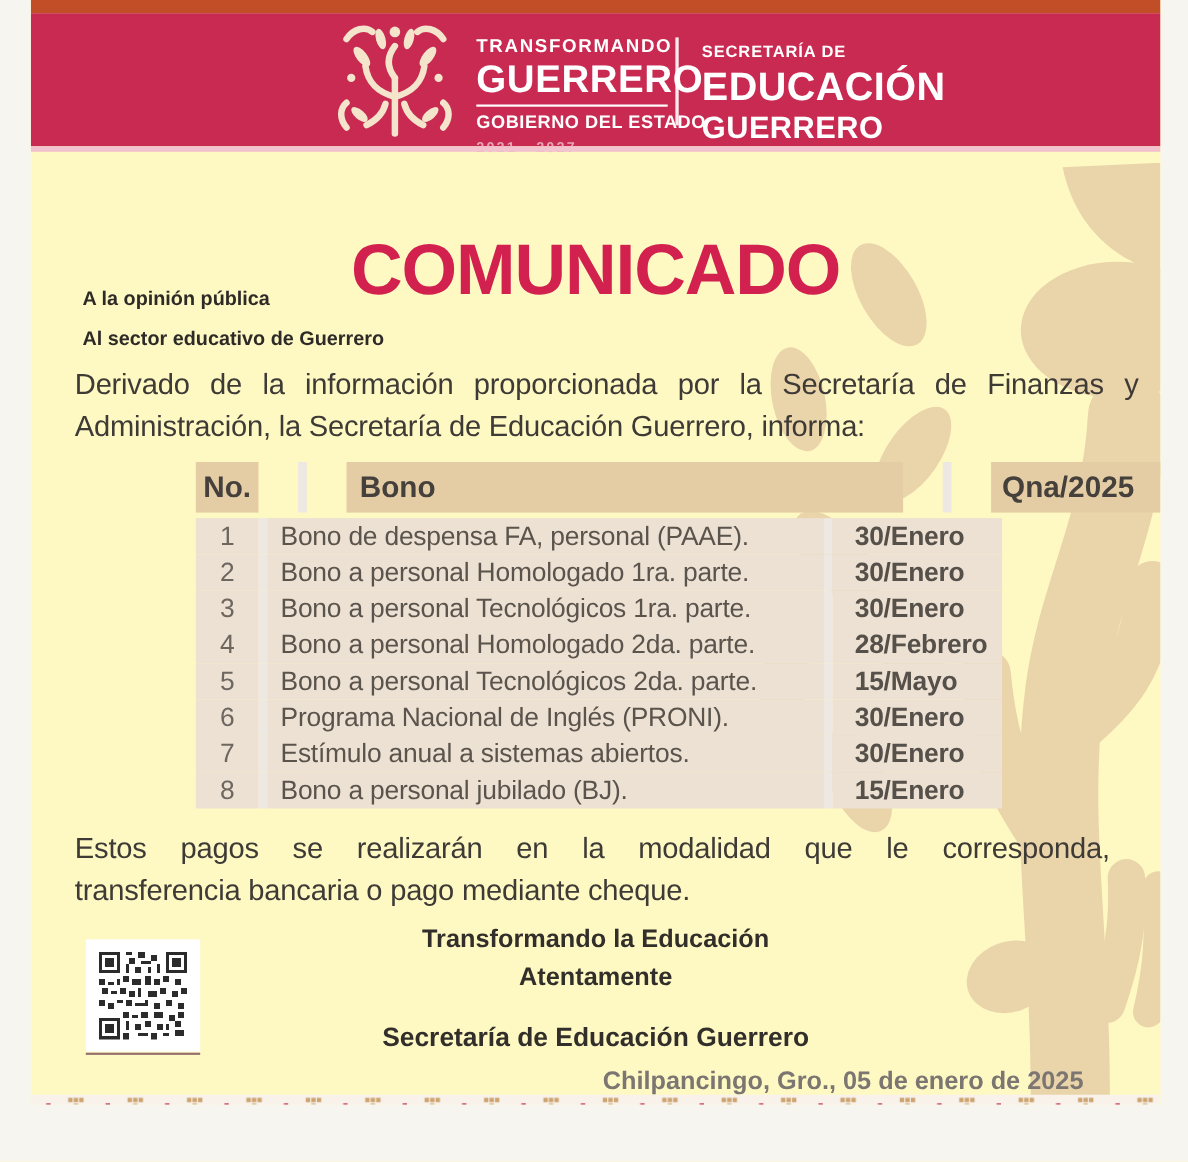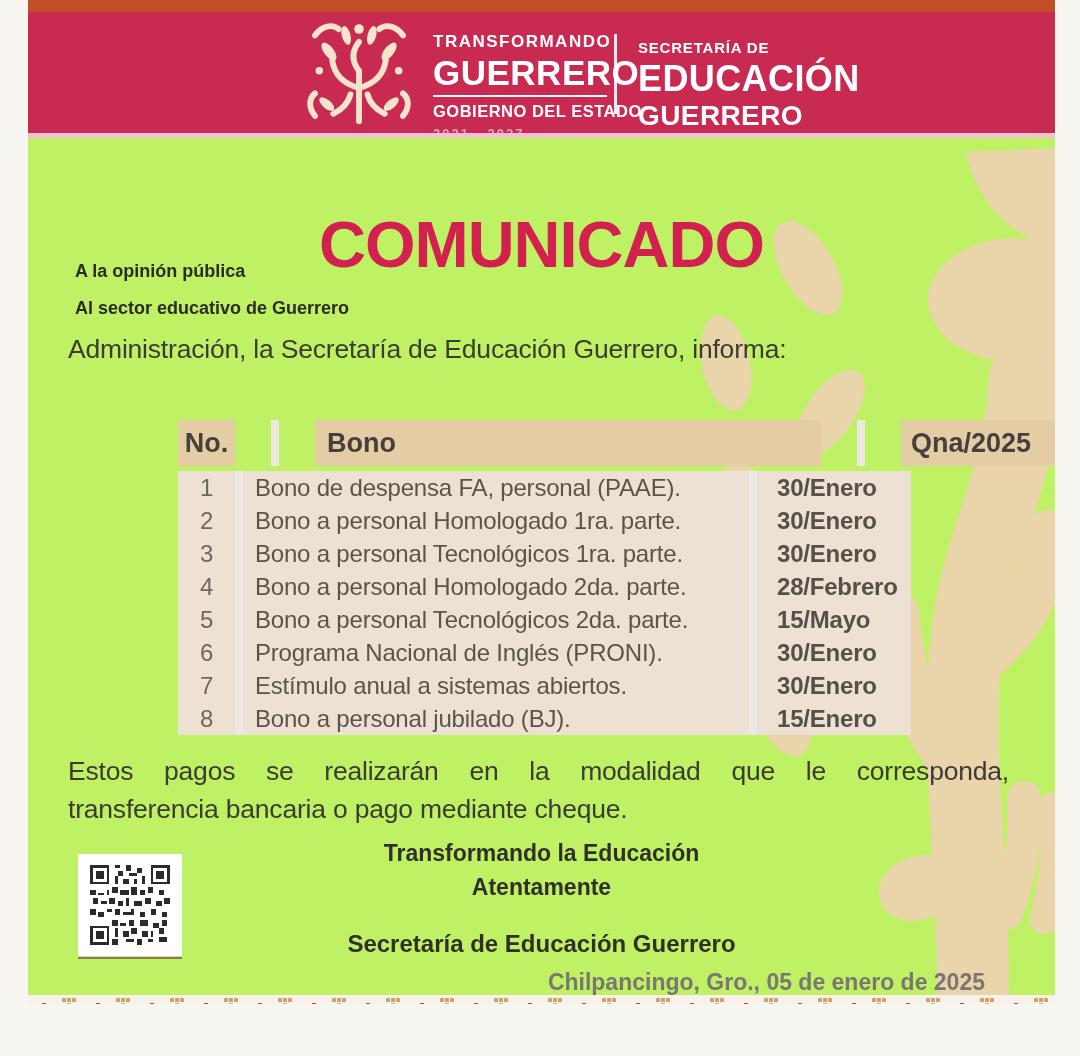--- a/index.html
+++ b/index.html
@@ -7,21 +7,21 @@
     width:1080px;height:1056px;
     background:#F7F5F0;
     font-family:"Liberation Sans", sans-serif;
     -webkit-font-smoothing:antialiased;
     overflow:hidden;
   }
   .card{
     position:relative;
     margin-left:28px;
     width:1027px;height:1004px;
-    background:#bef264;
+    background:#fef9c3;
     overflow:hidden;
   }
   .topbar{position:absolute;top:0;left:0;right:0;height:12px;background:#C14E26;}
   .bottombar{position:absolute;top:1036px;left:0;right:0;height:12px;background:#C14E26;}
 
   
   .masthead{position:absolute;top:12px;left:0;right:0;height:121px;background:#C92A51;}
   .pink-strip{position:absolute;top:133px;left:0;right:0;height:5px;background:#F2C3CE;}
   .logo-svg{position:absolute;left:272px;top:6px;}
   .brand-left{position:absolute;left:405px;top:21px;color:#FFFFFF;line-height:1;}
@@ -157,20 +157,21 @@
 
   <div class="content">
     <h1 class="title">COMUNICADO</h1>
 
     <div class="salutation">
       <div>A la opinión pública</div>
       <div>Al sector educativo de Guerrero</div>
     </div>
 
     <div class="para para-intro">
+      <div class="jline">Derivado de la información proporcionada por la Secretaría de Finanzas y</div>
       <div class="nline">Administración, la Secretaría de Educación Guerrero, informa:</div>
     </div>
 
     <div class="btable">
       <div class="tgrid thead">
         <div class="hc hc-no">No.</div>
         <div class="gap"></div>
         <div class="hc hc-bono">Bono</div>
         <div class="gap"></div>
         <div class="hc hc-qna">Qna/2025</div>

